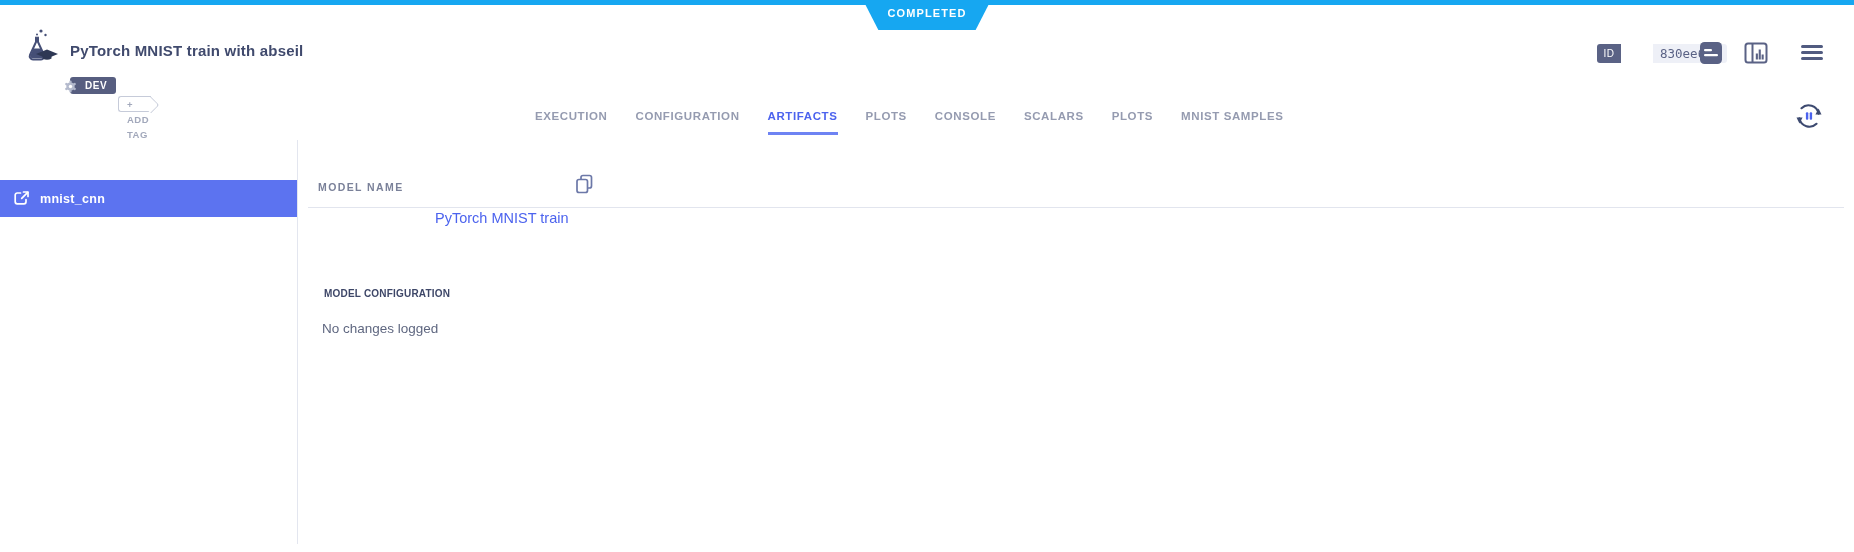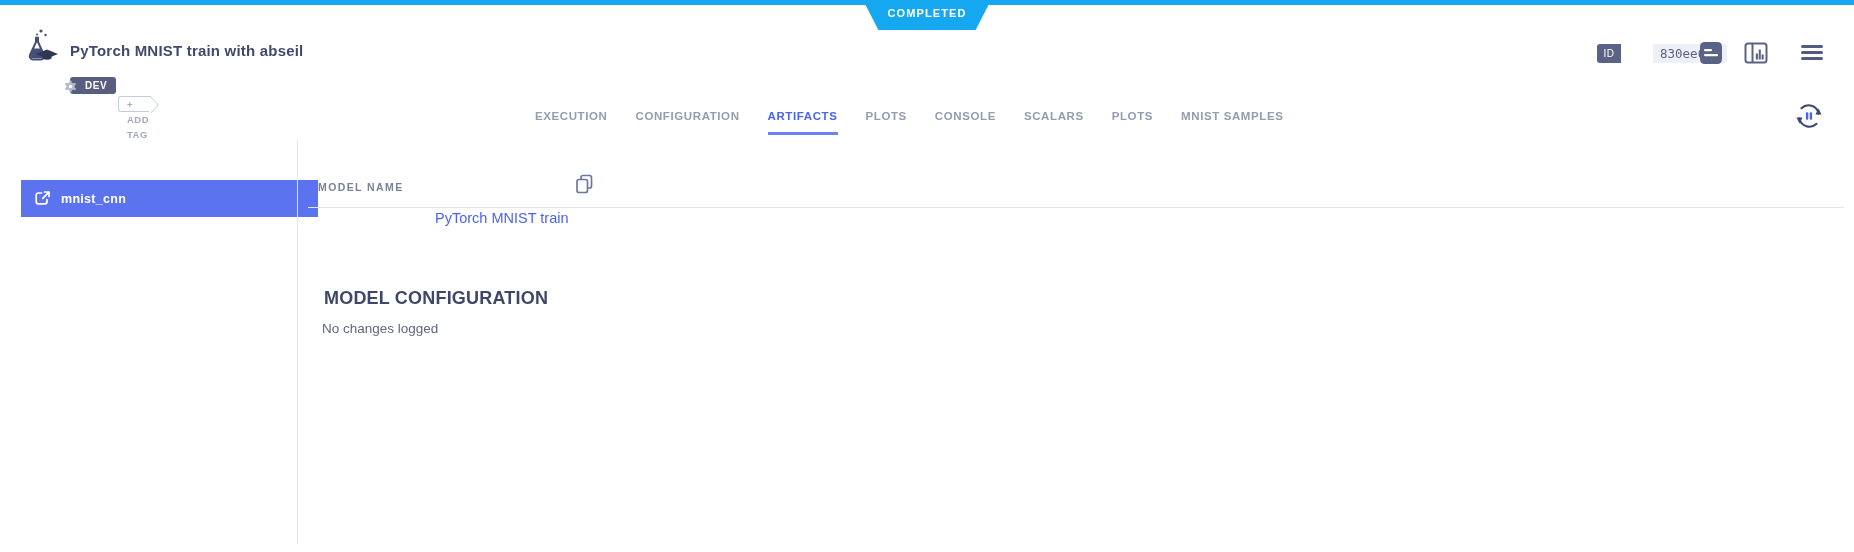--- a/index.html
+++ b/index.html
@@ -66,40 +66,40 @@
   
   .side-header {
     position:absolute; left:0; top:140px; width:297px; height:40px; background:#eceef6;
   }
   .side-header .side-title {
     position:absolute; left:37px; top:13px; font-size:12px; font-weight:bold;
     color:#414b6d; letter-spacing:0.9px;
   }
   .collapse-btn { position:absolute; right:12px; top:16px; cursor:pointer; }
   .side-item {
-    position:absolute; left:0; top:180px; width:297px; height:37px; background:#5c73f0; cursor:pointer;margin-left:21px;
+    position:absolute; left:0; top:180px; width:297px; height:37px; background:#5c73f0; cursor:pointer;
   }
   .side-item .item-label {
     position:absolute; left:40px; top:12px; color:#fff; font-size:12.5px;
     font-weight:bold; letter-spacing:0.3px;
   }
   .side-item .item-icon { position:absolute; left:13px; top:10px; }
   .side-divider { position:absolute; left:297px; top:140px; width:1px; height:412px; background:#e3e6ef; }
   
   .model-name-label {
     position:absolute; left:318px; top:181px; font-size:10.5px; color:#7a8199;
     font-weight:bold; letter-spacing:1.4px;
   }
   .model-name-value {
     position:absolute; left:435px; top:175px; font-size:14.5px; color:#4c63ee; cursor:pointer;margin-top:35px;
   }
   .copy-btn { position:absolute; left:575px; top:174px; cursor:pointer; }
   .name-rule { position:absolute; left:308px; top:207px; width:1536px; height:1px; background:#e2e5ee; }
   .config-heading {
-    position:absolute; left:324px; top:288px; font-size:18px; font-weight:bold;
+    position:absolute; left:324px; top:288px; font-size:10px; font-weight:bold;
     color:#3e4768; letter-spacing:0.2px;
   }
   .config-empty { position:absolute; left:322px; top:321px; font-size:13.5px; color:#5f6780; }
 </style>
 </head>
 <body>
 
 <div id="app">
 
   <div class="topbar"></div>

